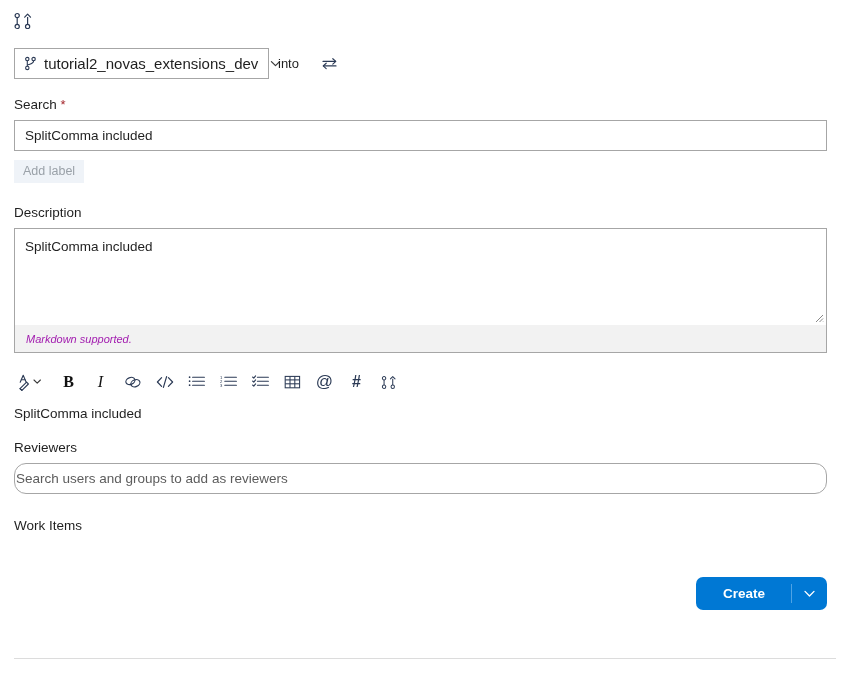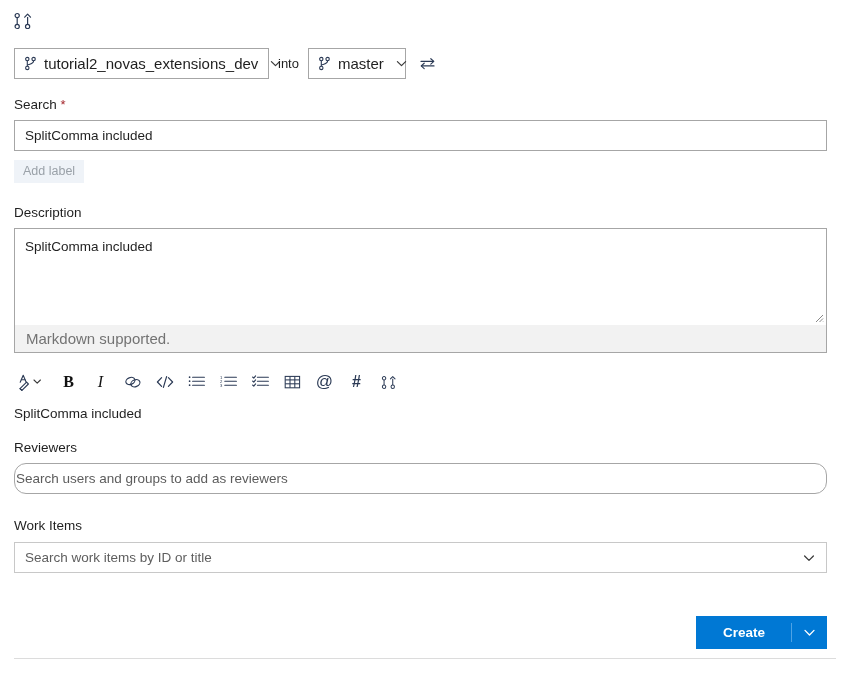--- a/index.html
+++ b/index.html
@@ -172,22 +172,23 @@
   .desc-area-holder { position: relative; }
   .md-bar {
     background: #f2f2f2;
     height: 27px;
     display: flex;
     align-items: center;
     padding-left: 11px;
     box-sizing: border-box;
   }
   .md-link {
-    font-size: 15px;
-    color: #737373;
+    font-size: 11px;
+    font-style: italic;
+    color: #a21caf;
     cursor: pointer;
   }
 
   
   .md-toolbar {
     margin-left: 14px;
     margin-top: 15px;
     height: 28px;
     display: flex;
     align-items: center;
@@ -279,20 +280,21 @@
     justify-content: flex-end;
     padding-right: 19px;
   }
   .create-btn {
     display: flex;
     align-items: stretch;
     height: 33px;
     background: #0078d4;
     cursor: pointer;
     user-select: none;
+    border-radius: 7px;
   }
   .create-main {
     display: flex;
     align-items: center;
     justify-content: center;
     padding: 0 26px 0 27px;
     color: #ffffff;
     font-size: 13.5px;
     font-weight: bold;
   }
@@ -348,37 +350,20 @@
     <span class="branch-name">tutorial2_novas_extensions_dev</span>
     <span>
       <svg class="chev" viewBox="0 0 13 13" fill="none" stroke="#3a3a3a" stroke-width="1.2">
         <path d="M2.4 4.6 L6.5 8.7 L10.6 4.6" stroke-linecap="round" stroke-linejoin="round"></path>
       </svg>
     </span>
   </div>
 
   <span class="into-word">into</span>
 
-  <div class="branch-select branch-target">
-    <span>
-      <svg class="branch-icon" viewBox="0 0 13 15" fill="none" stroke="#2b3a55" stroke-width="1.1">
-        <circle cx="3.3" cy="3.1" r="1.7"></circle>
-        <circle cx="3.3" cy="11.9" r="1.7"></circle>
-        <circle cx="9.6" cy="3.1" r="1.7"></circle>
-        <line x1="3.3" y1="4.8" x2="3.3" y2="10.2"></line>
-        <path d="M9.6 4.8 C9.6 8.0 6.4 8.0 3.3 9.0"></path>
-      </svg>
-    </span>
-    <span class="branch-name">master</span>
-    <span>
-      <svg class="chev" viewBox="0 0 13 13" fill="none" stroke="#3a3a3a" stroke-width="1.2">
-        <path d="M2.4 4.6 L6.5 8.7 L10.6 4.6" stroke-linecap="round" stroke-linejoin="round"></path>
-      </svg>
-    </span>
-  </div>
 
   <div class="swap-btn">
     <svg width="17" height="15" viewBox="0 0 17 15" fill="none" stroke="#2b3a55" stroke-width="1.15" stroke-linecap="round" stroke-linejoin="round">
       <path d="M2 5.4 H14.5"></path>
       <path d="M11.8 2.7 L14.8 5.4 L11.8 8.1"></path>
       <path d="M15 9.9 H2.5"></path>
       <path d="M5.2 7.2 L2.2 9.9 L5.2 12.6"></path>
     </svg>
   </div>
 </div>
@@ -505,28 +490,20 @@
 
 <div class="preview-text">SplitComma included</div>
 
 <div class="reviewers-block">
   <div class="field-label">Reviewers</div>
   <input class="text-input reviewers-input" type="text" placeholder="Search users and groups to add as reviewers" style="">
 </div>
 
 <div class="workitems-block">
   <div class="field-label">Work Items</div>
-  <div class="wi-combo">
-    <input type="text" placeholder="Search work items by ID or title" style="">
-    <span class="wi-chev">
-      <svg width="14" height="14" viewBox="0 0 14 14" fill="none" stroke="#3a3a3a" stroke-width="1.25">
-        <path d="M2.6 5.0 L7.0 9.4 L11.4 5.0" stroke-linecap="round" stroke-linejoin="round"></path>
-      </svg>
-    </span>
-  </div>
 </div>
 
 <div class="actions-row">
   <div class="create-btn">
     <span class="create-main">Create</span>
     <span class="create-sep"></span>
     <span class="create-caret">
       <svg width="15" height="15" viewBox="0 0 15 15" fill="none" stroke="#ffffff" stroke-width="1.35">
         <path d="M3.0 5.4 L7.5 10.0 L12.0 5.4" stroke-linecap="round" stroke-linejoin="round"></path>
       </svg>

